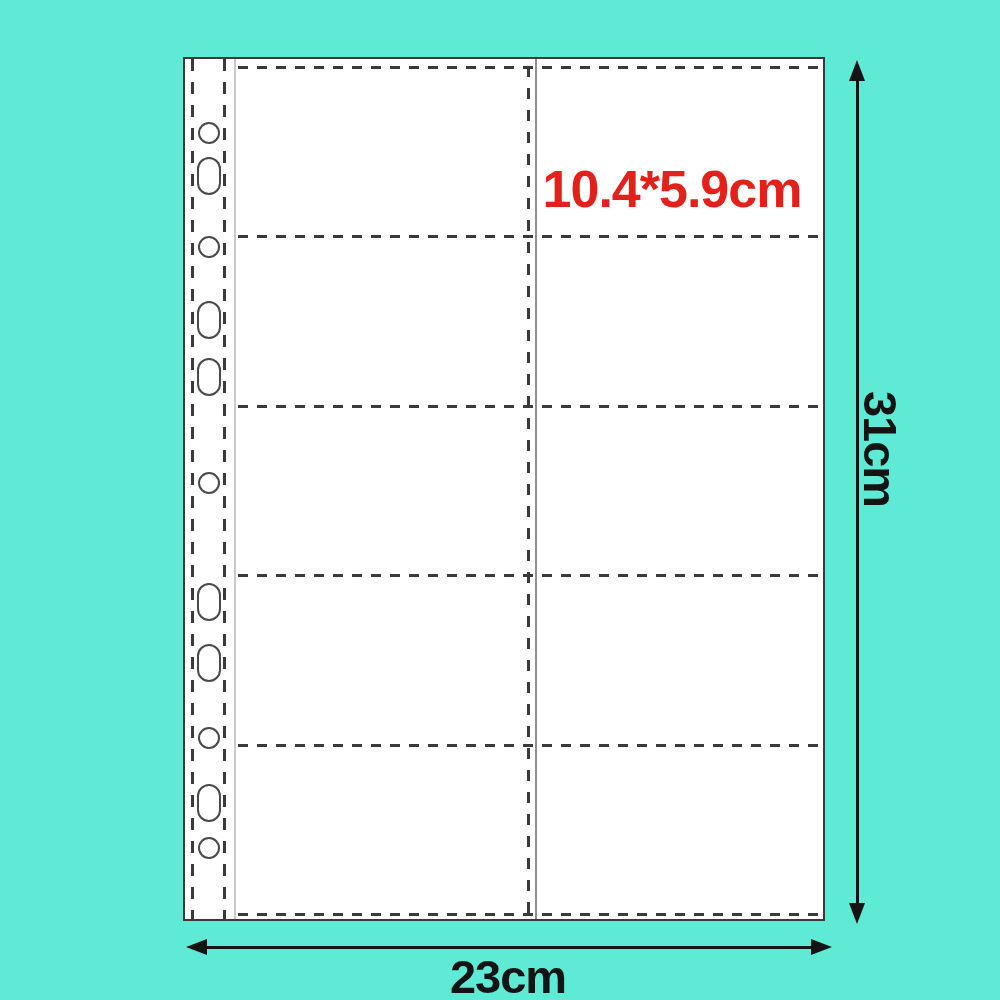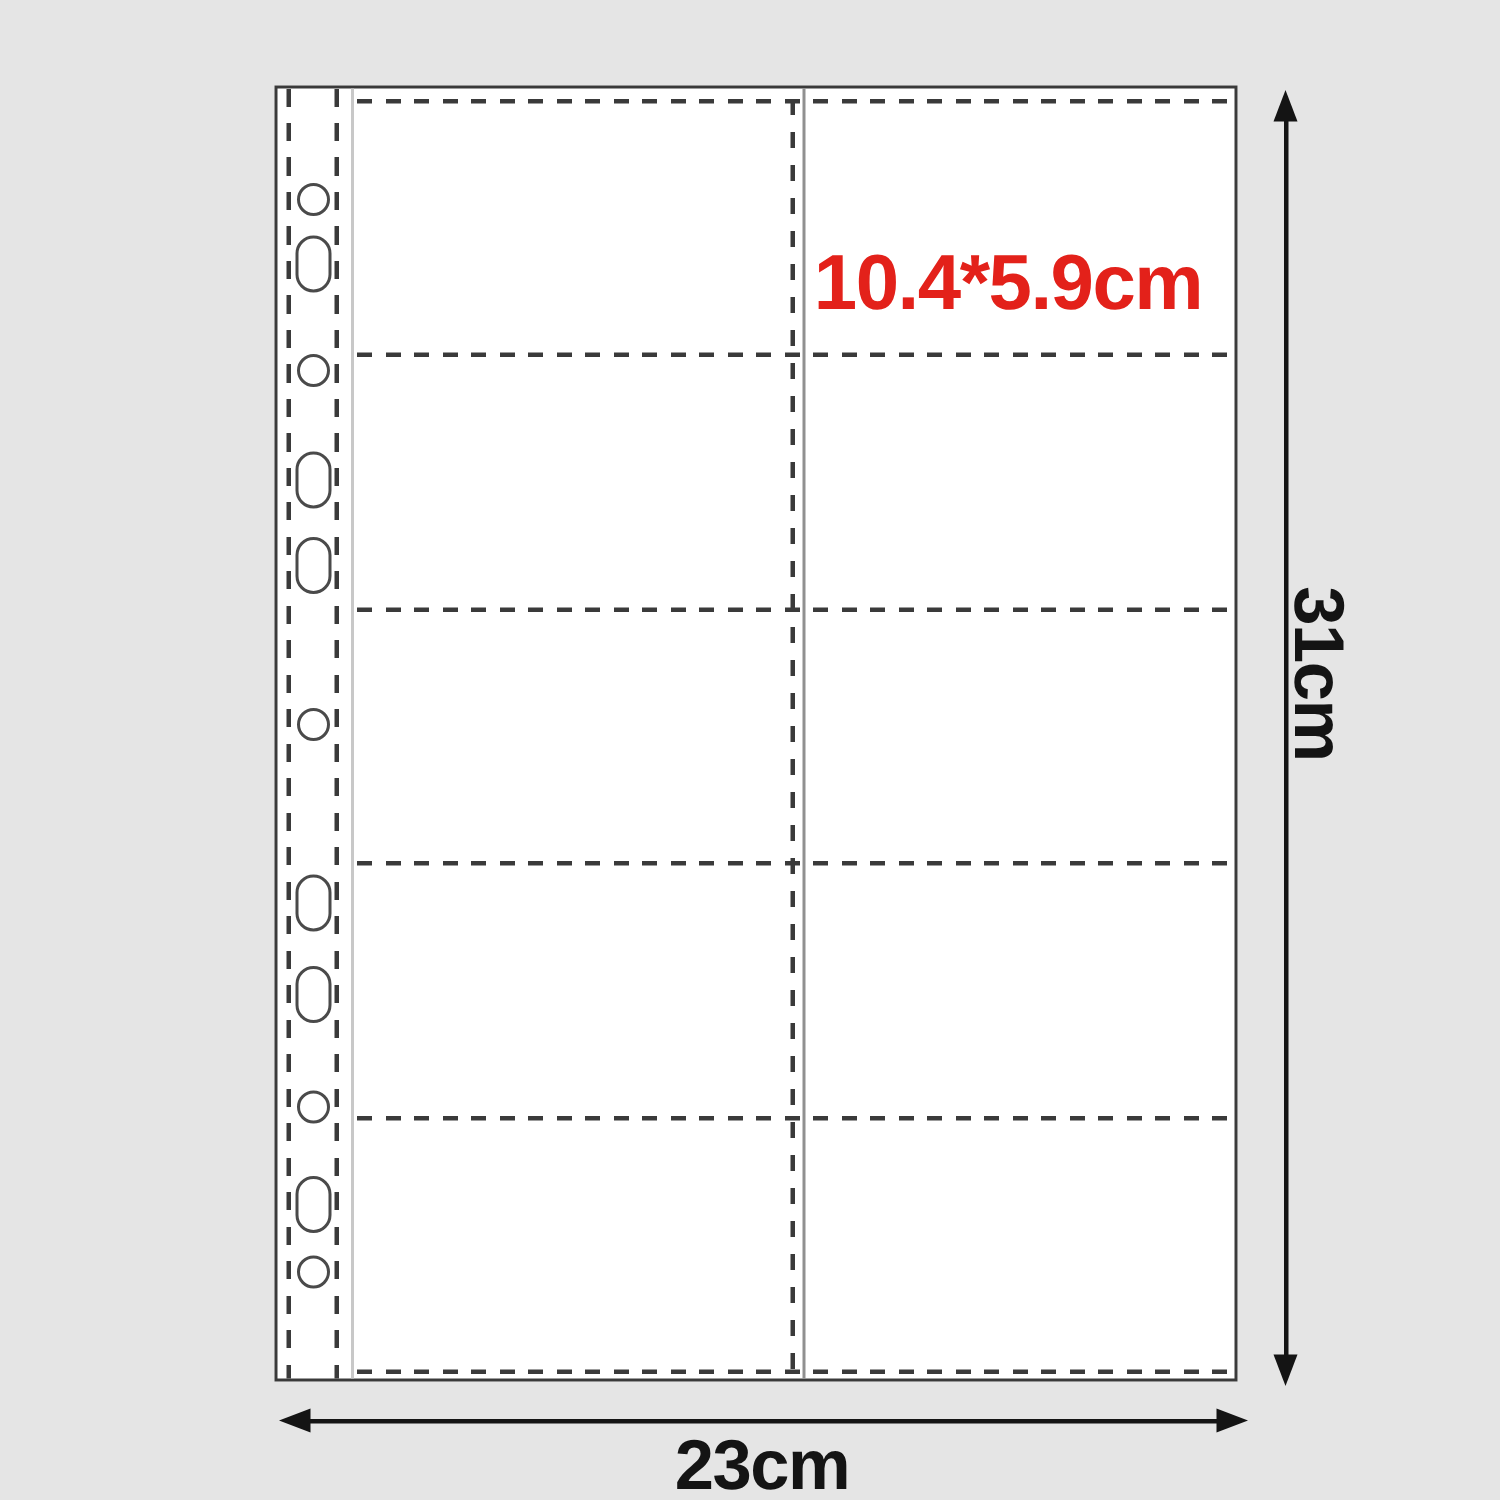--- a/index.html
+++ b/index.html
@@ -1,17 +1,17 @@
 <!DOCTYPE html>
 <html style="--pocket-size-text: #e3211a; --dimension-text: #141414; --arrow: #141414; --line: #3a3a3a; --seam: #909090; --strip-edge: #c8c8c8;"><head>
 <meta charset="utf-8">
 <style>
   html,body{margin:0;padding:0;background:#ffffff;}
   .canvas{
-    position:relative;width:1000px;height:1000px;background:#e5e5e5;overflow:hidden;
+    position:relative;width:1000px;height:1000px;background:#5eead4;overflow:hidden;
     font-family:"Liberation Sans", sans-serif;
   }
   
   .page{
     position:absolute;left:183px;top:57px;width:642px;height:864px;
     border:2px solid var(--line,#3a3a3a);box-sizing:border-box;background:#ffffff;
   }
   .page > *{position:absolute;}
   
   .strip-dash{

